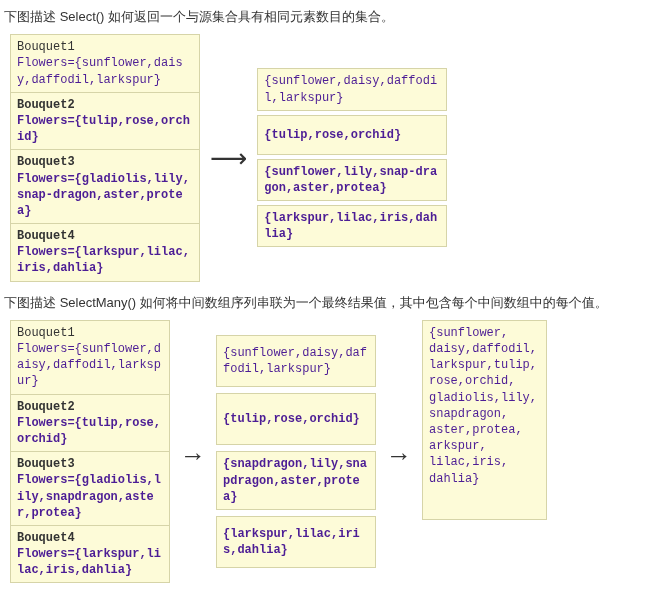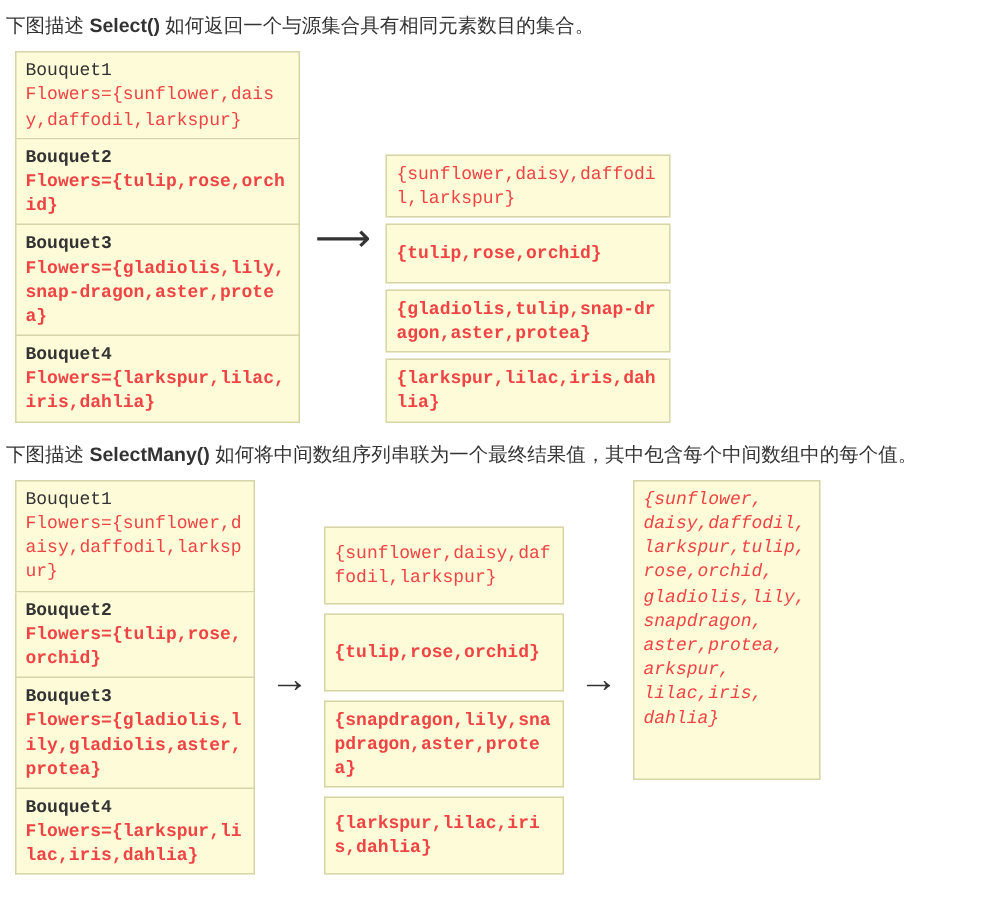--- a/index.html
+++ b/index.html
@@ -8,24 +8,24 @@
     color: #333;
     margin: 0;
     padding: 4px;
     width: 654px;
     box-sizing: border-box;
   }
   p.desc {
     margin: 4px 0 8px 0;
     line-height: 1.4;
   }
-  .bold { font-weight: bold; text-align: center; }
+  .bold { font-weight: normal; text-align: center; }
   .diagram {
     display: flex;
-    align-items: flex-end;
+    align-items: center;
     gap: 6px;
     margin: 6px 0 12px 6px;
   }
   .col {
     display: flex;
     flex-direction: column;
   }
   .box {
     background: #fdfbd8;
     border: 1px solid #d6d4a8;
@@ -35,21 +35,21 @@
     font-size: 12px;
     line-height: 1.35;
     word-break: break-all;
   }
   .box.source { width: 190px; }
   .box.mid    { width: 190px; min-height: 40px; display:flex; align-items:center;}
   .box.srcB   { width: 160px; }
   .box.midB   { width: 160px; min-height: 52px; display:flex; align-items:center;}
   .box.result { width: 125px; min-height: 200px; }
   .title { color: #333; font-family: Consolas, "Courier New", monospace;}
-  .code  { color: #ef4444; }
+  .code  { color: #4c1d95; }
   .arrow {
     font-size: 26px;
     line-height: 1;
     padding: 0 4px;
     align-self: center;
   }
   
   .col .box + .box { margin-top: 0; border-top: none; font-weight: bold; }
   .col.gap .box + .box { margin-top: 4px; border-top: 1px solid #d6d4a8; }
   .col.gap6 .box + .box { margin-top: 6px; border-top: 1px solid #d6d4a8; }
@@ -84,21 +84,21 @@
   <div class="arrow">⟶</div>
 
   <div class="col gap">
     <div class="box mid">
         <span class="code">{sunflower,daisy,daffodil,larkspur}</span>
       </div>
     <div class="box mid">
         <span class="code">{tulip,rose,orchid}</span>
       </div>
     <div class="box mid">
-        <span class="code">{gladiolis,tulip,snap-dragon,aster,protea}</span>
+        <span class="code">{sunflower,lily,snap-dragon,aster,protea}</span>
       </div>
     <div class="box mid">
         <span class="code">{larkspur,lilac,iris,dahlia}</span>
       </div>
   </div>
 </div>
 
 <p class="desc">
   <span>下图描述 </span><span class="bold">SelectMany()</span><span> 如何将中间数组序列串联为一个最终结果值，其中包含每个中间数组中的每个值。</span>
 </p>
@@ -108,21 +108,21 @@
     <div class="box srcB">
       <div class="title">Bouquet1</div>
       <div class="code">Flowers={sunflower,daisy,daffodil,larkspur}</div>
     </div>
     <div class="box srcB">
       <div class="title">Bouquet2</div>
       <div class="code">Flowers={tulip,rose,orchid}</div>
     </div>
     <div class="box srcB">
       <div class="title">Bouquet3</div>
-      <div class="code">Flowers={gladiolis,lily,gladiolis,aster,protea}</div>
+      <div class="code">Flowers={gladiolis,lily,snapdragon,aster,protea}</div>
     </div>
     <div class="box srcB">
       <div class="title">Bouquet4</div>
       <div class="code">Flowers={larkspur,lilac,iris,dahlia}</div>
     </div>
   </div>
 
   <div class="arrow">→</div>
 
   <div class="col gap6">
@@ -135,21 +135,21 @@
     <div class="box midB">
         <span class="code">{snapdragon,lily,snapdragon,aster,protea}</span>
       </div>
     <div class="box midB">
         <span class="code">{larkspur,lilac,iris,dahlia}</span>
       </div>
   </div>
 
   <div class="arrow">→</div>
 
-  <div class="col" style="align-self:flex-start;font-style:italic;">
+  <div class="col" style="align-self:flex-start;">
     <div class="box result">
       <span class="code" style="white-space:pre-line;">{sunflower,
 daisy,daffodil,
 larkspur,tulip,
 rose,orchid,
 gladiolis,lily,
 snapdragon,
 aster,protea,
 arkspur,
 lilac,iris,

